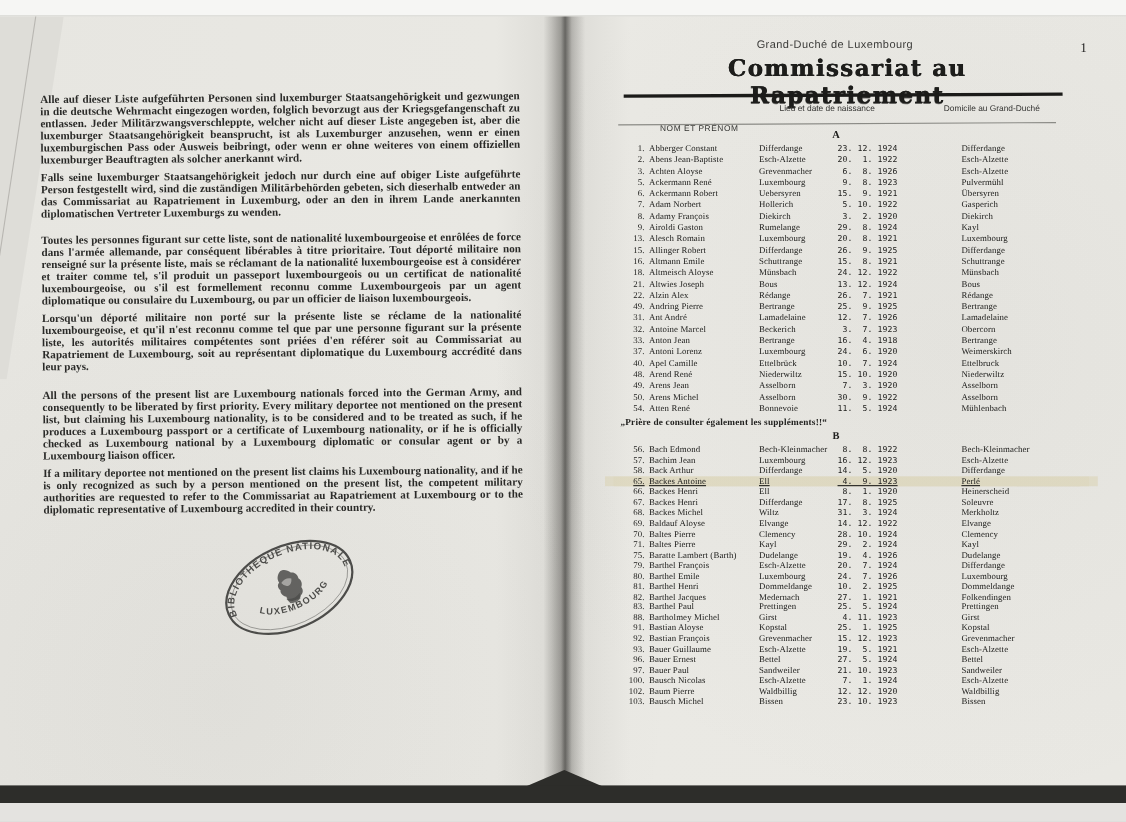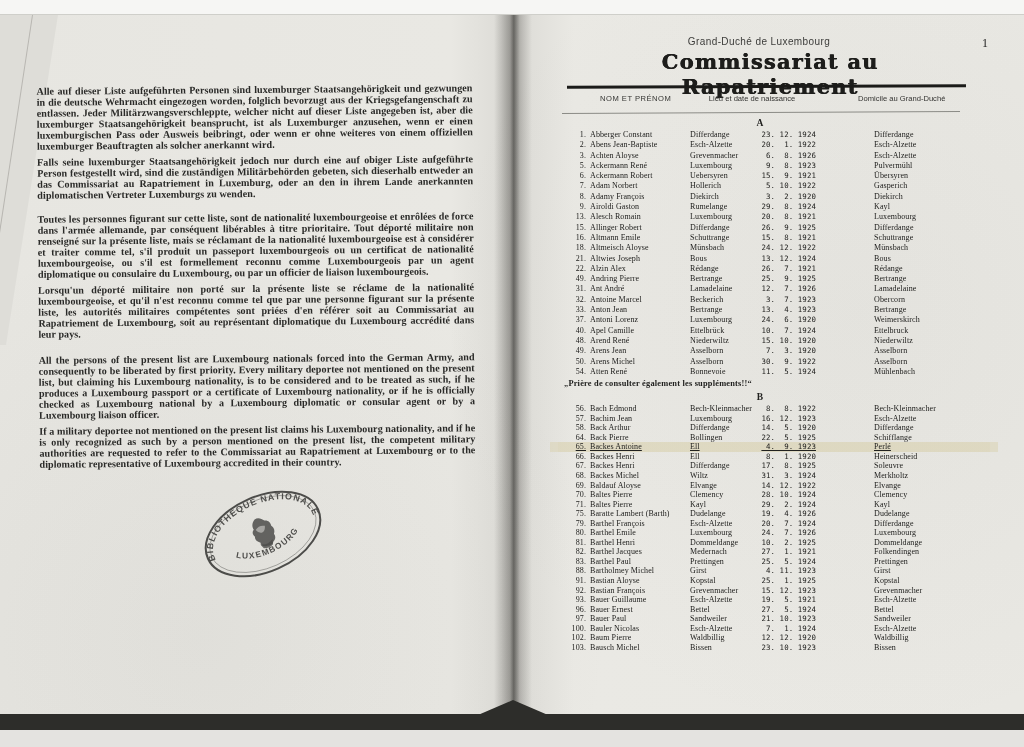--- a/index.html
+++ b/index.html
@@ -41,21 +41,21 @@
   .page-num{position:absolute;left:982px;top:36px;font-size:12px;color:#222;}
   .doc-title{position:absolute;left:570px;top:49px;width:400px;text-align:center;
              font-family:"DejaVu Serif",serif;font-weight:bold;font-size:21px;color:#1d1d1b;
              letter-spacing:1.2px;text-shadow:.5px 0 0 #1d1d1b, 0 .4px .4px rgba(0,0,0,.55);}
   .rule-thick{position:absolute;left:567px;top:85px;width:399px;height:3.4px;background:#1b1b19;
              transform:rotate(-.25deg);}
   .rule-thin{position:absolute;left:562px;top:112px;width:398px;height:1px;background:#8b8b86;
              transform:rotate(-.3deg);}
   .col-head{position:absolute;top:94px;font-family:"Liberation Sans",sans-serif;
             font-size:7.6px;color:#333331;}
-  .ch-1{left:600px;letter-spacing:.5px;}
+  .ch-1{left:600px;letter-spacing:.5px;margin-top:18px;}
   .ch-2{left:672px;width:160px;text-align:center;}
   .ch-3{left:858px;}
 
   .tbl{position:absolute;left:558px;top:117px;width:432px;color:#21211f;}
   .sec-letter{height:13px;text-align:center;padding-right:28px;
               font-weight:bold;font-size:9.5px;line-height:13px;}
   .trow{display:grid;grid-template-columns:28px 96px 66px 56px 50px auto;column-gap:4px;
         font-size:8px;letter-spacing:.1px;}
   .trow.ra{height:10.3px;line-height:10.3px;}
   .trow.rb{height:9.55px;line-height:9.55px;}
@@ -254,21 +254,21 @@
         <span class="c-name">Antoine Marcel</span>
         <span class="c-birth">Beckerich</span>
         <span class="c-date"> 3.  7. 1923</span>
         <span class="c-sp"></span>
         <span class="c-dom">Obercorn</span>
       </div>
       <div class="trow ra">
         <span class="c-no">33.</span>
         <span class="c-name">Anton Jean</span>
         <span class="c-birth">Bertrange</span>
-        <span class="c-date">13.  4. 1923</span>
+        <span class="c-date">16.  4. 1918</span>
         <span class="c-sp"></span>
         <span class="c-dom">Bertrange</span>
       </div>
       <div class="trow ra">
         <span class="c-no">37.</span>
         <span class="c-name">Antoni Lorenz</span>
         <span class="c-birth">Luxembourg</span>
         <span class="c-date">24.  6. 1920</span>
         <span class="c-sp"></span>
         <span class="c-dom">Weimerskirch</span>
@@ -331,28 +331,20 @@
         <span class="c-sp"></span>
         <span class="c-dom">Esch-Alzette</span>
       </div>
       <div class="trow rb">
         <span class="c-no">58.</span>
         <span class="c-name">Back Arthur</span>
         <span class="c-birth">Differdange</span>
         <span class="c-date">14.  5. 1920</span>
         <span class="c-sp"></span>
         <span class="c-dom">Differdange</span>
-      </div>
-      <div class="trow rb">
-        <span class="c-no">64.</span>
-        <span class="c-name">Back Pierre</span>
-        <span class="c-birth">Bollingen</span>
-        <span class="c-date">22.  5. 1925</span>
-        <span class="c-sp"></span>
-        <span class="c-dom">Schifflange</span>
       </div>
       <div class="trow rb hl">
         <span class="c-no">65.</span>
         <span class="c-name">Backes Antoine</span>
         <span class="c-birth">Ell</span>
         <span class="c-date"> 4.  9. 1923</span>
         <span class="c-sp"></span>
         <span class="c-dom">Perlé</span>
       </div>
       <div class="trow rb">
@@ -494,21 +486,21 @@
       <div class="trow rb">
         <span class="c-no">97.</span>
         <span class="c-name">Bauer Paul</span>
         <span class="c-birth">Sandweiler</span>
         <span class="c-date">21. 10. 1923</span>
         <span class="c-sp"></span>
         <span class="c-dom">Sandweiler</span>
       </div>
       <div class="trow rb">
         <span class="c-no">100.</span>
-        <span class="c-name">Bauler Nicolas</span>
+        <span class="c-name">Bausch Nicolas</span>
         <span class="c-birth">Esch-Alzette</span>
         <span class="c-date"> 7.  1. 1924</span>
         <span class="c-sp"></span>
         <span class="c-dom">Esch-Alzette</span>
       </div>
       <div class="trow rb">
         <span class="c-no">102.</span>
         <span class="c-name">Baum Pierre</span>
         <span class="c-birth">Waldbillig</span>
         <span class="c-date">12. 12. 1920</span>

